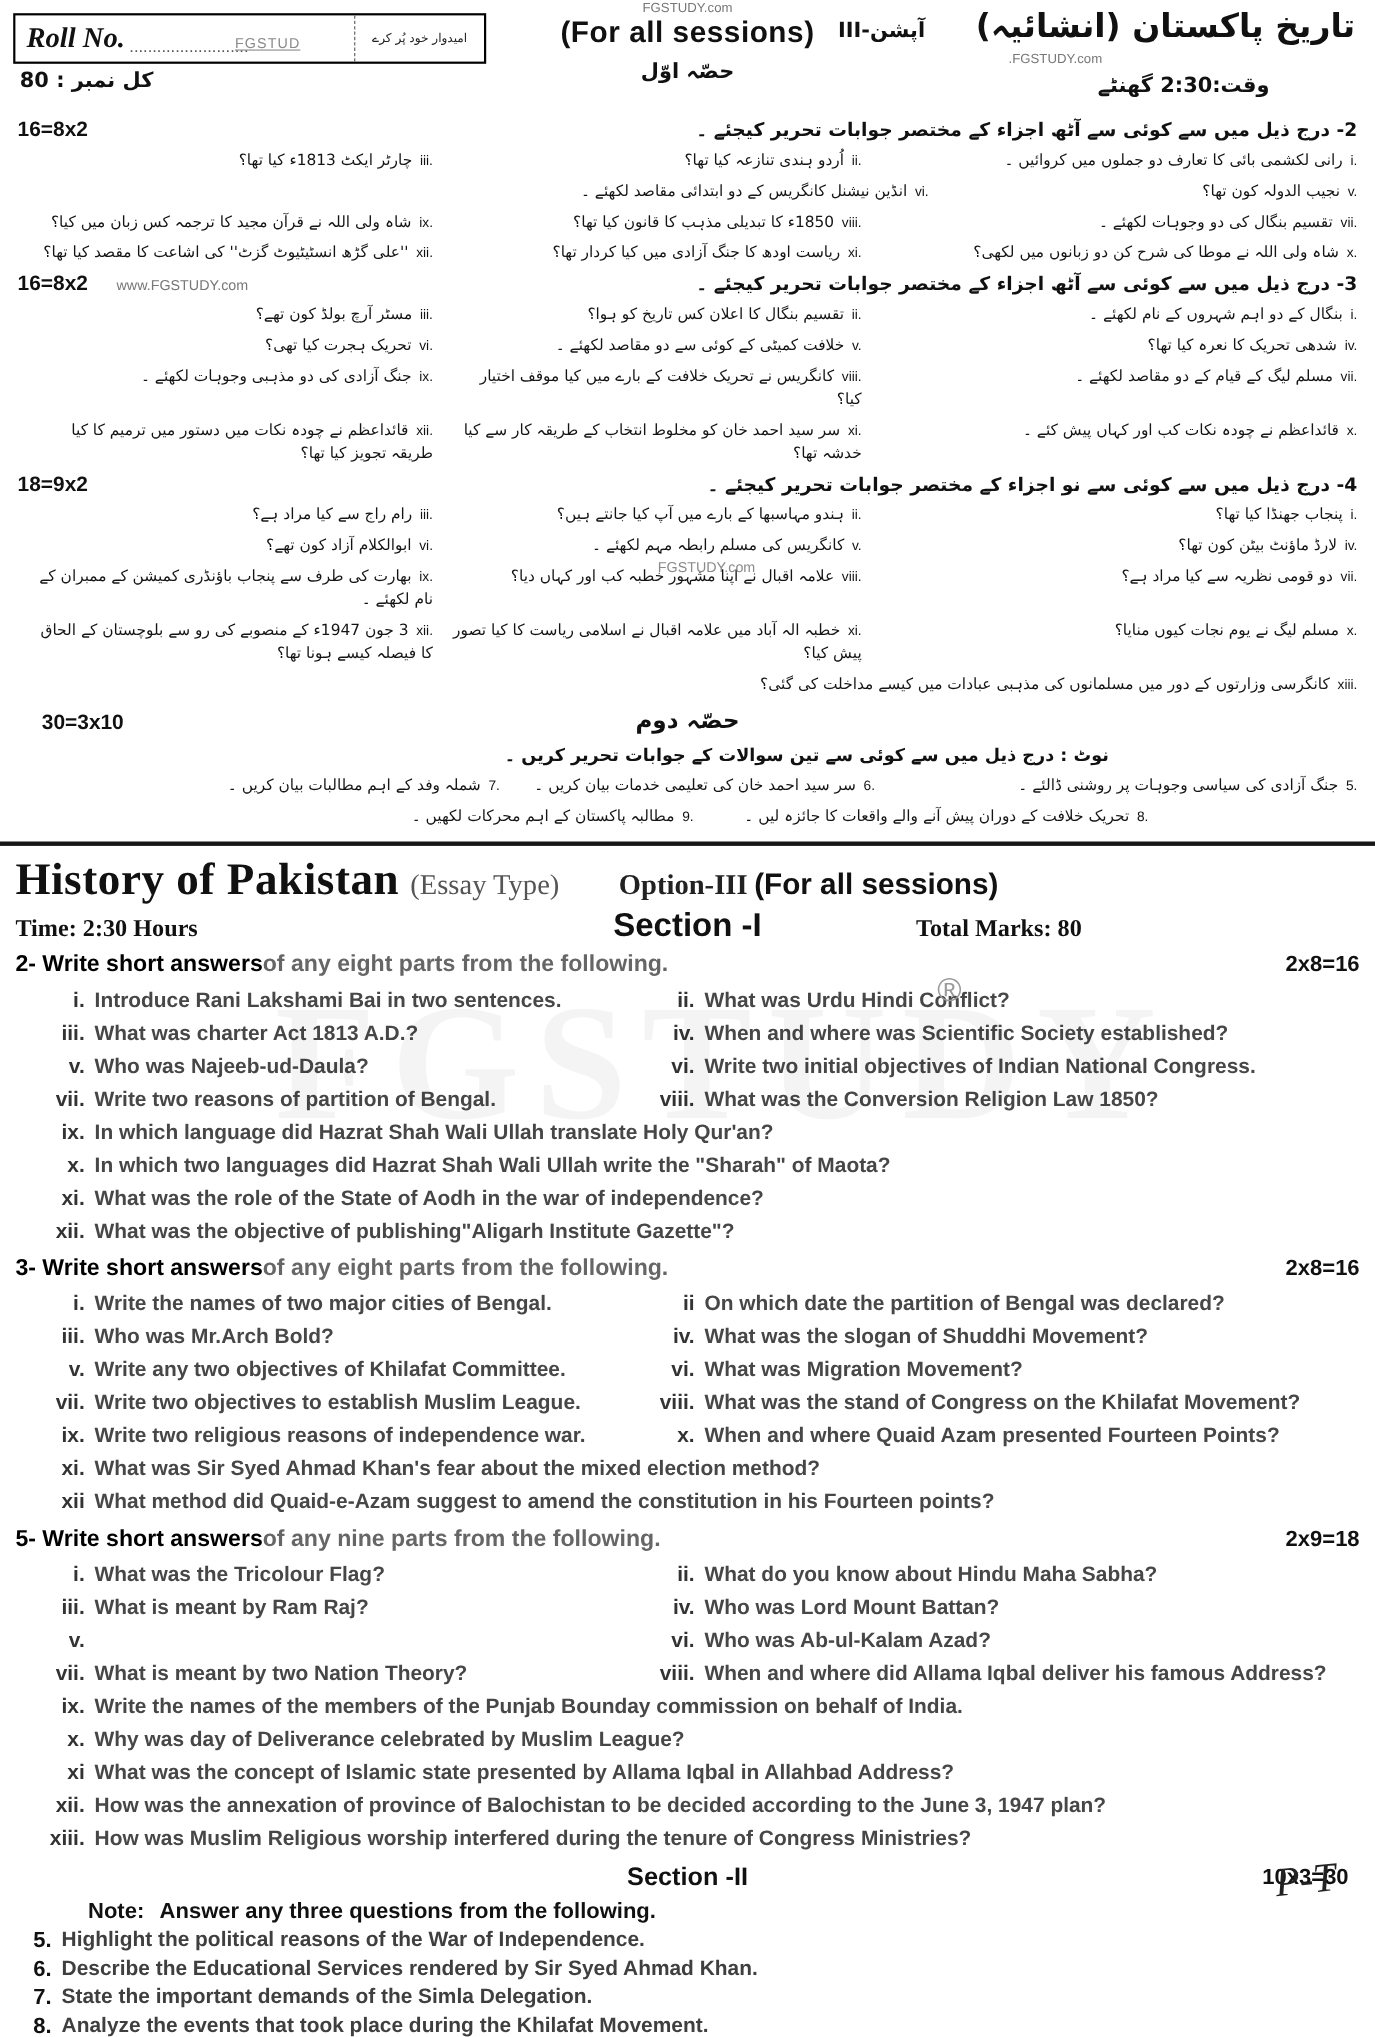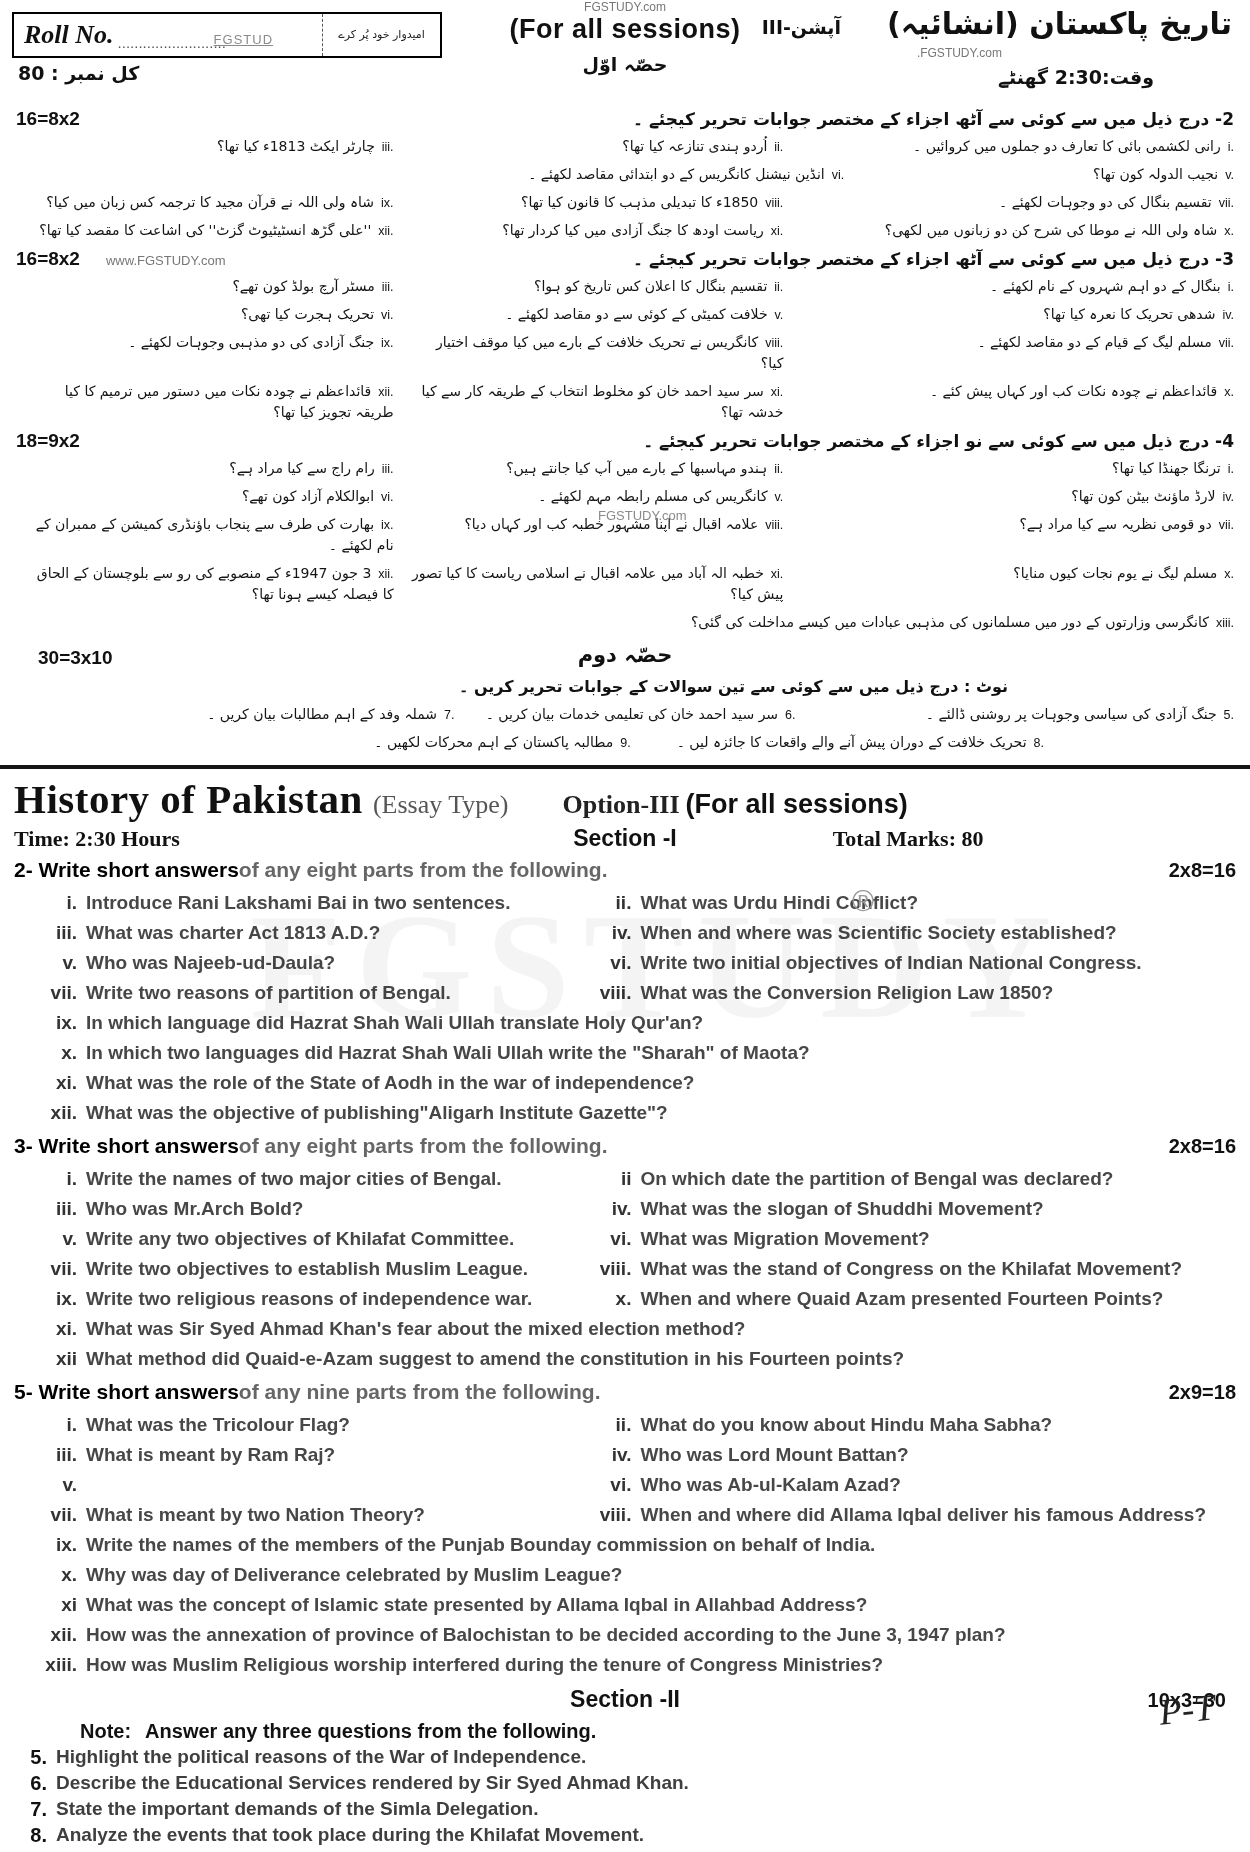--- a/index.html
+++ b/index.html
@@ -47,21 +47,21 @@
   .s2u-row2{display:flex;direction:rtl;padding-right:190px;column-gap:46px;}
   
   .eng{border-top:4px solid #161616;margin-top:12px;padding:6px 14px 0;position:relative;}
   .etitle-row{display:flex;align-items:baseline;}
   .etitle{font-family:"Liberation Serif",serif;font-weight:bold;font-size:41px;letter-spacing:.5px;}
   .esub{font-family:"Liberation Serif",serif;font-size:26px;color:#555;margin-left:10px;}
   .eopt{font-family:"Liberation Serif",serif;font-weight:bold;font-size:26px;margin-left:54px;color:#222;}
   .esess{font-family:"Liberation Sans",sans-serif;font-weight:bold;font-size:27px;margin-left:6px;}
   .emeta{display:flex;align-items:baseline;margin-top:2px;}
   .etime{width:33%;font-family:"Liberation Serif",serif;font-weight:bold;font-size:22px;}
-  .esec1{width:34%;text-align:center;font-weight:bold;font-size:23px;}
+  .esec1{width:34%;text-align:center;font-weight:bold;font-size:30px;}
   .etotal{width:33%;text-align:left;font-family:"Liberation Serif",serif;font-weight:bold;font-size:22px;}
   .eqhead{display:flex;align-items:baseline;margin-top:6px;margin-bottom:6px;}
   .elead{font-weight:bold;font-size:21px;color:#000;}
   .erest{font-weight:bold;font-size:21px;color:#666;}
   .emarks{font-weight:bold;font-size:20px;}
   .epair{display:flex;}
   .ecl{width:47.5%;}
   .ecr{width:52.5%;}
   .eitem{display:flex;line-height:30px;}
   .epadl{padding-left:26px;}
@@ -159,21 +159,21 @@
       <div class="ucol c2"><span class="un" dir="ltr">xi.</span><span class="ut">سر سید احمد خان کو مخلوط انتخاب کے طریقہ کار سے کیا خدشہ تھا؟</span></div>
       <div class="ucol c3"><span class="un" dir="ltr">xii.</span><span class="ut">قائداعظم نے چودہ نکات میں دستور میں ترمیم کا کیا طریقہ تجویز کیا تھا؟</span></div>
     </div>
 
     <div class="qhead">
       <span class="uh">4- درج ذیل میں سے کوئی سے نو اجزاء کے مختصر جوابات تحریر کیجئے ۔</span>
       <span class="sp"></span>
       <span class="marks" dir="ltr">18=9x2</span>
     </div>
     <div class="urow">
-      <div class="ucol c1"><span class="un" dir="ltr">i.</span><span class="ut">ترنگا جھنڈا کیا تھا؟</span></div>
+      <div class="ucol c1"><span class="un" dir="ltr">i.</span><span class="ut">پنجاب جھنڈا کیا تھا؟</span></div>
       <div class="ucol c2"><span class="un" dir="ltr">ii.</span><span class="ut">ہندو مہاسبھا کے بارے میں آپ کیا جانتے ہیں؟</span></div>
       <div class="ucol c3"><span class="un" dir="ltr">iii.</span><span class="ut">رام راج سے کیا مراد ہے؟</span></div>
     </div>
     <div class="urow">
       <div class="ucol c1"><span class="un" dir="ltr">iv.</span><span class="ut">لارڈ ماؤنٹ بیٹن کون تھا؟</span></div>
       <div class="ucol c2"><span class="un" dir="ltr">v.</span><span class="ut">کانگریس کی مسلم رابطہ مہم لکھئے ۔</span></div>
       <div class="ucol c3"><span class="un" dir="ltr">vi.</span><span class="ut">ابوالکلام آزاد کون تھے؟</span></div>
     </div>
     <div class="urow">
       <div class="ucol c1"><span class="un" dir="ltr">vii.</span><span class="ut">دو قومی نظریہ سے کیا مراد ہے؟</span></div>

